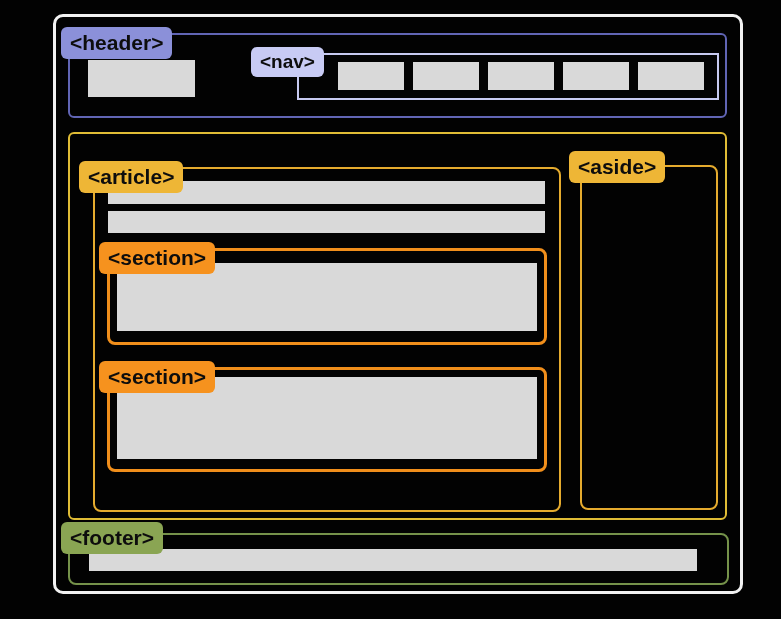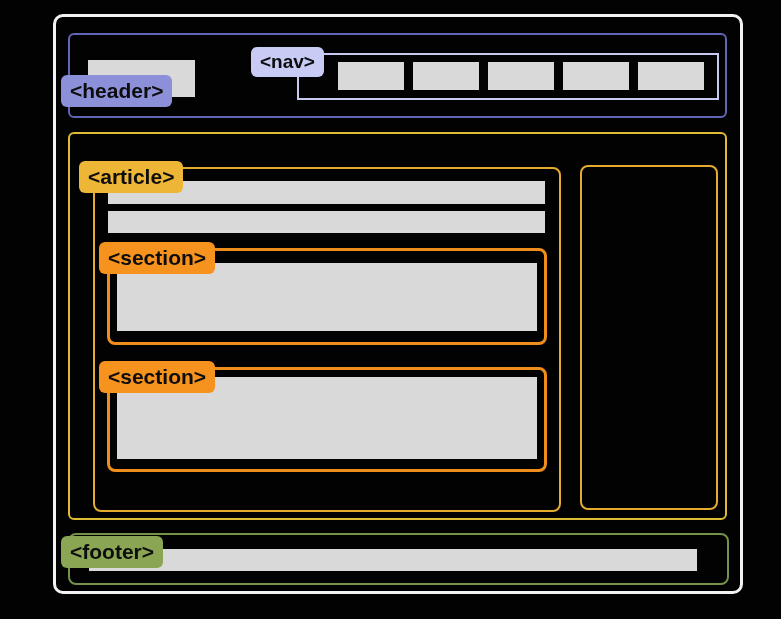--- a/index.html
+++ b/index.html
@@ -29,21 +29,21 @@
     position: absolute;
     z-index: 5;
     color: #0d0d0d;
     font-weight: bold;
     font-size: 21px;
     line-height: 1.0;
     padding: 5px 9px 6px 9px;
     border-radius: 6px;
     white-space: nowrap;
   }
-  .lbl-header  { background: var(--header-label-bg, #8b90d9); margin-top: 48px; }
+  .lbl-header  { background: var(--header-label-bg, #8b90d9); }
   .lbl-nav     { background: var(--nav-label-bg, #c8cbf4); font-size: 19px; }
   .lbl-main    { background: var(--main-label-bg, #f2d03e); }
   .lbl-article { background: var(--article-label-bg, #eeb636); }
   .lbl-section { background: var(--section-label-bg, #f6921e); }
   .lbl-aside   { background: var(--aside-label-bg, #eeb636); }
   .lbl-footer  { background: var(--footer-label-bg, #8aa553); }
 
   .placeholder {
     position: absolute;
     background: var(--placeholder-fill, #d9d9d9);
@@ -88,18 +88,19 @@
 
   <div class="box outline section-outline" style="left:107px; top:248px; width:440px; height:97px;"></div>
   <span class="tag-label lbl-section" style="left:99px; top:242px;">&lt;section&gt;</span>
   <div class="placeholder" style="left:117px; top:263px; width:420px; height:68px;"></div>
 
   <div class="box outline section-outline" style="left:107px; top:367px; width:440px; height:105px;"></div>
   <span class="tag-label lbl-section" style="left:99px; top:361px;">&lt;section&gt;</span>
   <div class="placeholder" style="left:117px; top:377px; width:420px; height:82px;"></div>
 
   <div class="box outline aside-outline" style="left:580px; top:165px; width:138px; height:345px;"></div>
+  <span class="tag-label lbl-aside" style="left:569px; top:151px;">&lt;aside&gt;</span>
 
   <div class="box outline footer-outline" style="left:68px; top:533px; width:661px; height:52px;"></div>
-  <span class="tag-label lbl-footer" style="left:61px; top:536px;text-align:center;">&lt;footer&gt;</span>
+  <span class="tag-label lbl-footer" style="left:61px; top:522px;text-align:center;">&lt;footer&gt;</span>
   <div class="placeholder" style="left:89px; top:549px; width:608px; height:22px;"></div>
 
 </div>
 
 </body></html>

